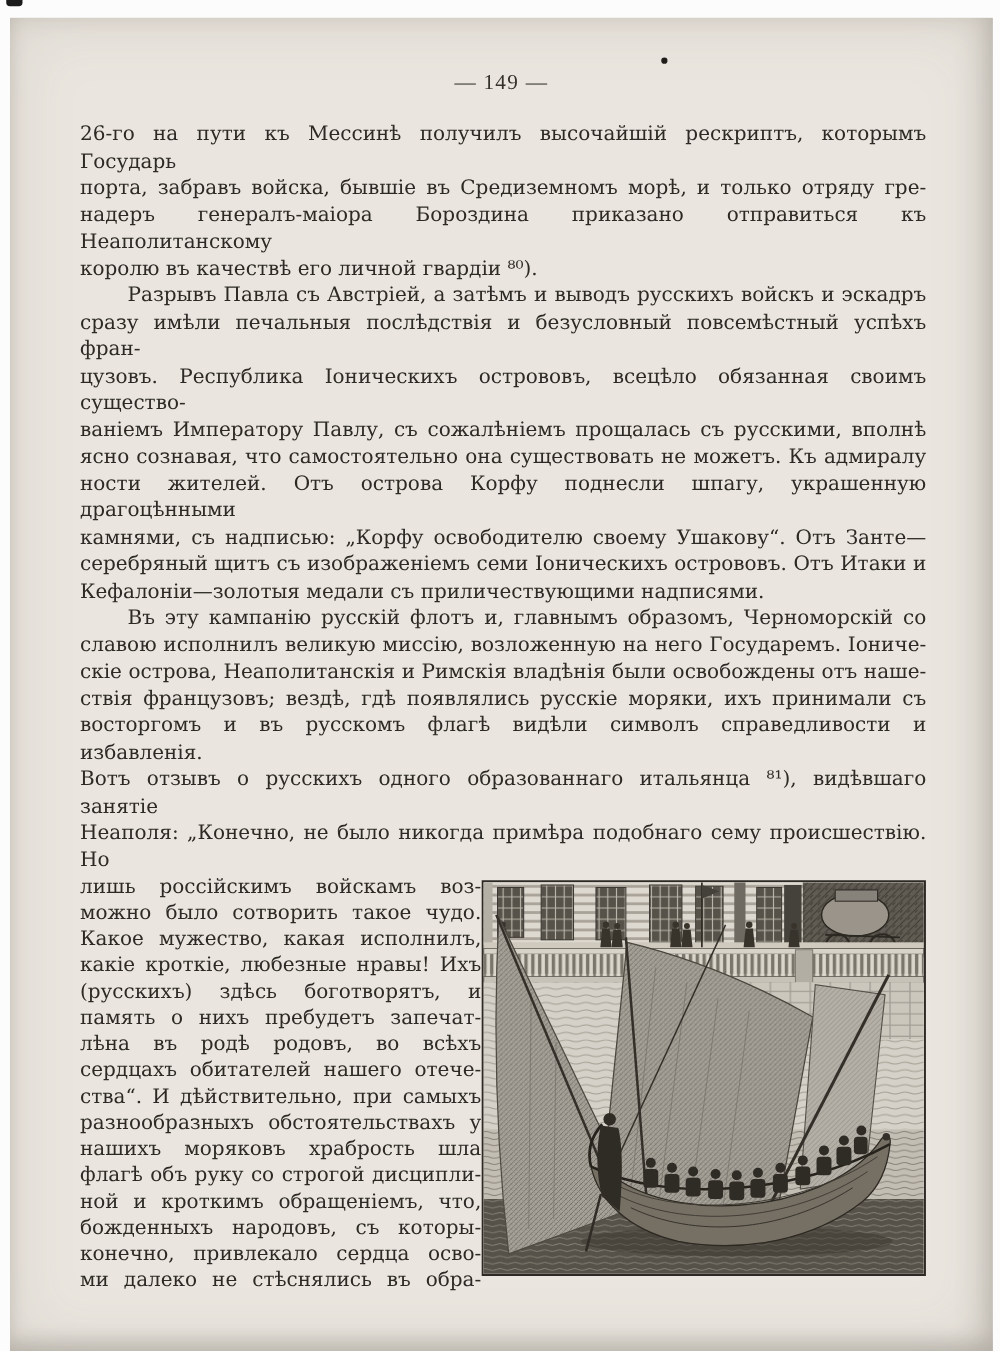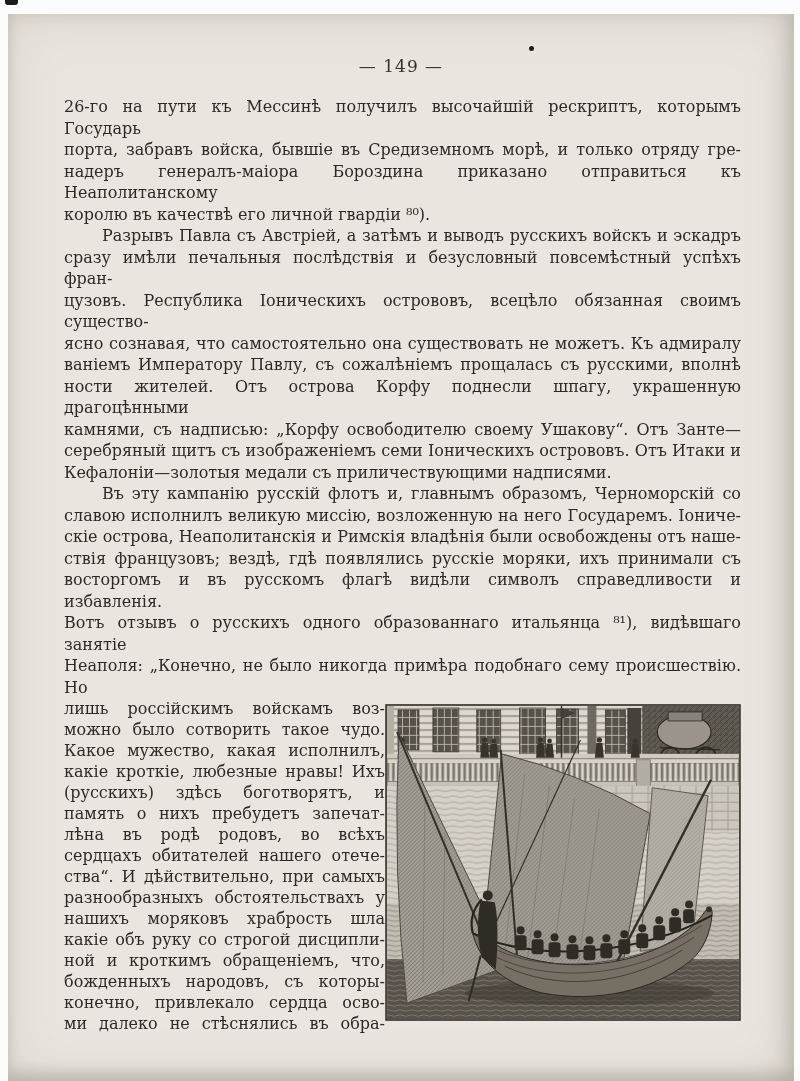--- a/index.html
+++ b/index.html
@@ -21,21 +21,21 @@
     border-bottom:2px solid #a9a39a;
   }
 
   .corner-mark { position:absolute; left:5px; top:0; width:13px; height:5px;
     background:#1b1b1b; border-radius:0 0 3px 3px; }
   .ink-dot { position:absolute; left:521px; top:32px; width:5px; height:5px;
     border-radius:50%; background:#1f1d1a; }
 
   .pageno {
     position:absolute; top:42px; left:0; width:100%;
-    text-align:center; font-size:17px; letter-spacing:1px; color:#35322c;
+    text-align:center; font-size:17px; letter-spacing:1px; color:#35322c;font-family:Liberation Serif, serif;
   }
 
   .text { position:absolute; left:56px; top:82px; width:677px; }
 
   .line {
     text-align:justify; text-align-last:justify;
     font-size:16px; line-height:21.5px;
   }
   .line.last { text-align-last:left; }
   .line.indent { text-indent:38px; }
@@ -60,22 +60,22 @@
       <div class="para">
           <div class="line">26-го на пути къ Мессинѣ получилъ высочайшій рескриптъ, которымъ Государь</div>
           <div class="line">порта, забравъ войска, бывшіе въ Средиземномъ морѣ, и только отряду гре-</div>
           <div class="line">надеръ генералъ-маіора Бороздина приказано отправиться къ Неаполитанскому</div>
           <div class="line last">королю въ качествѣ его личной гвардіи ⁸⁰).</div>
         </div>
       <div class="para">
           <div class="line indent">Разрывъ Павла съ Австріей, а затѣмъ и выводъ русскихъ войскъ и эскадръ</div>
           <div class="line">сразу имѣли печальныя послѣдствія и безусловный повсемѣстный успѣхъ фран-</div>
           <div class="line">цузовъ. Республика Іоническихъ острововъ, всецѣло обязанная своимъ существо-</div>
+          <div class="line">ваніемъ Императору Павлу, съ сожалѣніемъ прощалась съ русскими, вполнѣ</div>
           <div class="line">ясно сознавая, что самостоятельно она существовать не можетъ. Къ адмиралу</div>
-          <div class="line">ваніемъ Императору Павлу, съ сожалѣніемъ прощалась съ русскими, вполнѣ</div>
           <div class="line">ности жителей. Отъ острова Корфу поднесли шпагу, украшенную драгоцѣнными</div>
           <div class="line">камнями, съ надписью: „Корфу освободителю своему Ушакову“. Отъ Занте—</div>
           <div class="line">серебряный щитъ съ изображеніемъ семи Іоническихъ острововъ. Отъ Итаки и</div>
           <div class="line last">Кефалоніи—золотыя медали съ приличествующими надписями.</div>
         </div>
       <div class="para">
           <div class="line indent">Въ эту кампанію русскій флотъ и, главнымъ образомъ, Черноморскій со</div>
           <div class="line">славою исполнилъ великую миссію, возложенную на него Государемъ. Іониче-</div>
           <div class="line">скіе острова, Неаполитанскія и Римскія владѣнія были освобождены отъ наше-</div>
           <div class="line">ствія французовъ; вездѣ, гдѣ появлялись русскіе моряки, ихъ принимали съ</div>
@@ -90,21 +90,21 @@
             <div class="line">можно было сотворить такое чудо.</div>
             <div class="line">Какое мужество, какая исполнилъ,</div>
             <div class="line">какіе кроткіе, любезные нравы! Ихъ</div>
             <div class="line">(русскихъ) здѣсь боготворятъ, и</div>
             <div class="line">память о нихъ пребудетъ запечат-</div>
             <div class="line">лѣна въ родѣ родовъ, во всѣхъ</div>
             <div class="line">сердцахъ обитателей нашего отече-</div>
             <div class="line">ства“. И дѣйствительно, при самыхъ</div>
             <div class="line">разнообразныхъ обстоятельствахъ у</div>
             <div class="line">нашихъ моряковъ храбрость шла</div>
-            <div class="line">какіе объ руку со строгой дисципли-</div>
+            <div class="line">флагѣ объ руку со строгой дисципли-</div>
             <div class="line">ной и кроткимъ обращеніемъ, что,</div>
             <div class="line">божденныхъ народовъ, съ которы-</div>
             <div class="line">конечно, привлекало сердца осво-</div>
             <div class="line">ми далеко не стѣснялись въ обра-</div>
           </div>
 
         <figure class="fig" style="margin:6px 0 0 0;">
           <svg viewBox="0 0 357 318" width="356" height="317" xmlns="http://www.w3.org/2000/svg">
             <defs>
               <pattern id="pSail" width="4" height="4" patternUnits="userSpaceOnUse">

